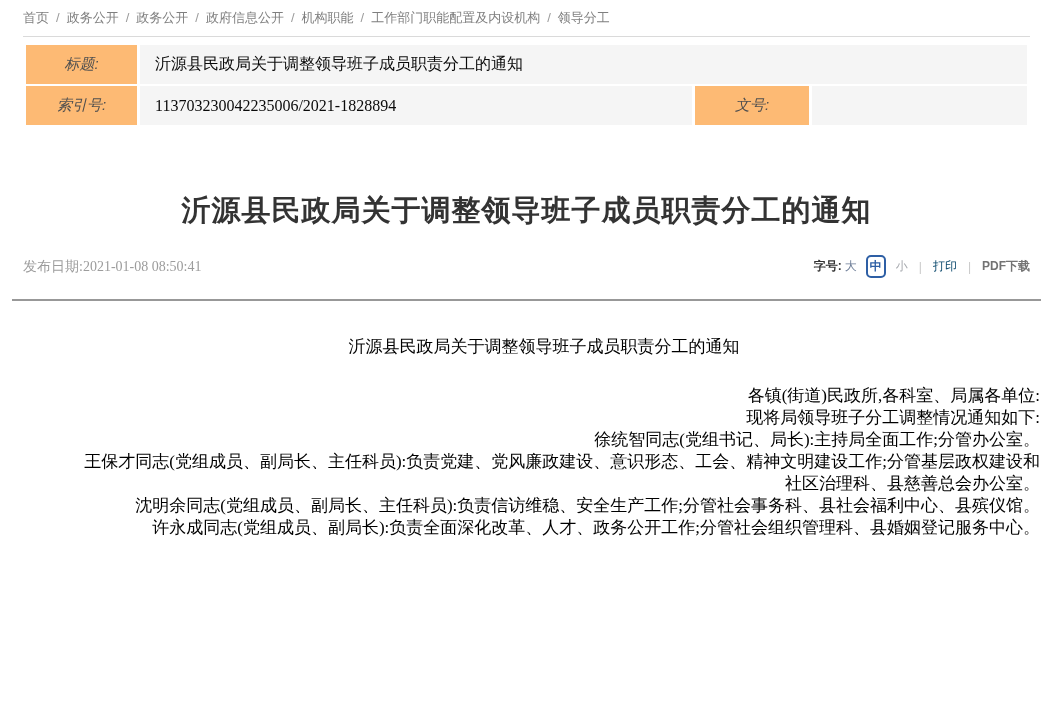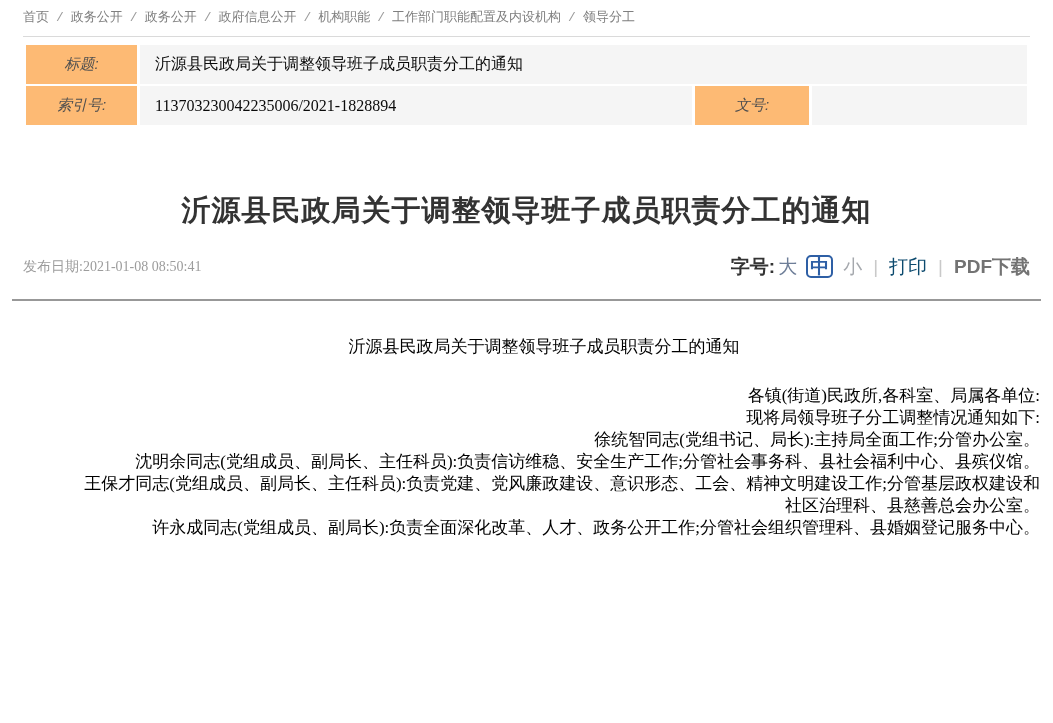--- a/index.html
+++ b/index.html
@@ -6,21 +6,21 @@
   html, body { margin: 0; padding: 0; }
   body {
     width: 1053px; height: 723px; overflow: hidden;
     background: #ffffff;
     font-family: "Liberation Sans", "DejaVu Sans", sans-serif;
     color: #333;
   }
   .page { padding: 0 23px; }
 
   
-  .breadcrumb { padding-top: 9px; font-size: 13px; color: #7f7f7f; line-height: 18px; font-family: Liberation Mono, monospace; }
+  .breadcrumb { padding-top: 9px; font-size: 13px; color: #7f7f7f; line-height: 18px; }
   .breadcrumb .crumb { color: #7f7f7f; text-decoration: none; cursor: pointer; }
   .breadcrumb .sep { color: #9b9b9b; margin: 0 7px; }
   .rule-light { border-top: 1px solid #dadada; margin-top: 9px; }
 
   
   table.info-table {
     width: 100%; border-collapse: separate; border-spacing: 3px 2px;
     margin-top: 6px; table-layout: fixed;
   }
   .info-table td { height: 39px; vertical-align: middle; }
@@ -41,21 +41,21 @@
     letter-spacing: 1px; line-height: 35px;
   }
   .meta-row {
     margin-top: 26px; display: flex; justify-content: space-between; align-items: center;
     height: 25px;
   }
   .meta-left {
     color: #9c9c9c; font-size: 14px;
     font-family: "Liberation Serif", "DejaVu Serif", serif;
   }
-  .meta-right { font-size: 19px; color: #333; display: flex; align-items: center; }
+  .meta-right { font-size: 12px; color: #333; display: flex; align-items: center; }
   .fz-label { font-weight: 700; color: #333; }
   .fz-large { color: #6e7e98; margin: 0 4px 0 3px; cursor: pointer; text-decoration: none; }
   .fz-medium {
     border: 2px solid #2e5fa5; color: #2e5fa5; font-weight: 700;
     border-radius: 5px; padding: 0 2px; margin: 0 5px; cursor: pointer;
     display: inline-block; line-height: 19px; text-decoration: none;
   }
   .fz-small { color: #a5a8ad; margin-left: 5px; cursor: pointer; text-decoration: none; }
   .pipe { color: #c9c9c9; margin: 0 11px; }
   .print-link { color: #0c4a6e; cursor: pointer; text-decoration: none; }
@@ -124,18 +124,18 @@
     </div>
   </div>
 
   <div class="rule-dark"></div>
 
   <div class="doc">
     <p class="doc-title">沂源县民政局关于调整领导班子成员职责分工的通知</p>
     <p class="para para-first">各镇(街道)民政所,各科室、局属各单位:</p>
     <p class="para">现将局领导班子分工调整情况通知如下:</p>
     <p class="para">徐统智同志(党组书记、局长):主持局全面工作;分管办公室。</p>
+    <p class="para">王保才同志(党组成员、副局长、主任科员):负责党建、党风廉政建设、意识形态、工会、精神文明建设工作;分管基层政权建设和社区治理科、县慈善总会办公室。</p>
     <p class="para">沈明余同志(党组成员、副局长、主任科员):负责信访维稳、安全生产工作;分管社会事务科、县社会福利中心、县殡仪馆。</p>
-    <p class="para">王保才同志(党组成员、副局长、主任科员):负责党建、党风廉政建设、意识形态、工会、精神文明建设工作;分管基层政权建设和社区治理科、县慈善总会办公室。</p>
     <p class="para">许永成同志(党组成员、副局长):负责全面深化改革、人才、政务公开工作;分管社会组织管理科、县婚姻登记服务中心。</p>
   </div>
 
 </div>
 
 </body></html>

